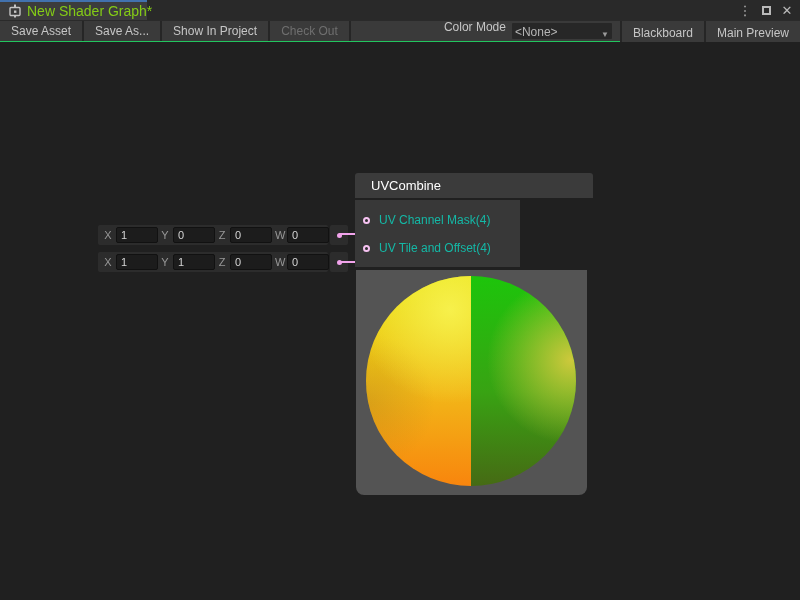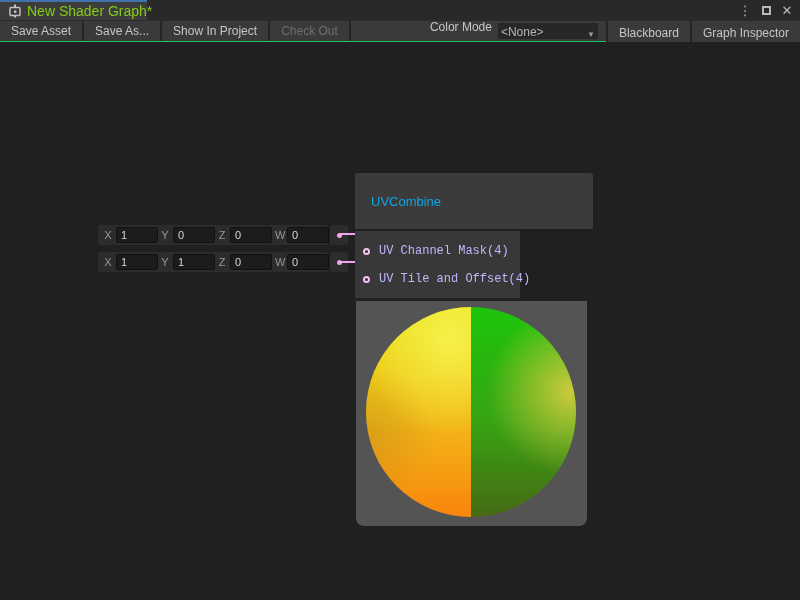--- a/index.html
+++ b/index.html
@@ -48,29 +48,29 @@
                padding-left:4px; cursor:text; }
   .dot-box { width:18px; height:20px; background:#2c2c2c; border-radius:2px;
              margin-left:2px; display:flex; align-items:center; justify-content:center; }
   .dot { width:5px; height:5px; border-radius:50%; background:var(--edge-pink,#f1a3eb); }
 
   
   .wire { position:absolute; height:2px; background:var(--edge-pink,#f1a3eb); }
 
   
   .node { position:absolute; left:355px; top:131px; width:238px; cursor:grab; }
-  .node-title { height:56px; background:#3b3b3b; border-radius:3px 3px 0 0;
+  .node-title { height:25px; background:#3b3b3b; border-radius:3px 3px 0 0;
                 display:flex; align-items:center; padding-left:16px;
-                color:#0ea5e9; font-size:13px; }
+                color:#ffffff; font-size:13px; }
   .node-body { display:flex; margin-top:2px; height:67px; }
   .node-inputs { width:165px; background:#383838; padding-top:6px; }
   .port-row { display:flex; align-items:center; height:28px; padding-left:8px; gap:9px; }
   .port-in { width:7px; height:7px; border-radius:50%; flex:none;
              border:2px solid var(--port-vector4,#f7c3f2); background:#2f2f2f; cursor:crosshair; }
-  .port-label { color:#c4b5fd; font-size:12px; white-space:nowrap;font-family:Liberation Mono, monospace; }
+  .port-label { color:#14b8a6; font-size:12px; white-space:nowrap; }
   .node-out { width:73px; background:#2b2b2b; display:flex; align-items:flex-start;
               justify-content:flex-end; padding:10px 8px 0 0; }
   .out-row { display:flex; align-items:center; gap:7px; height:28px; }
   .port-out { width:6px; height:6px; border-radius:50%; flex:none;
               border:2px solid var(--port-vector2,#9cc03c); background:#2b2b2b; cursor:crosshair; }
 
   .node-preview { position:relative; width:231px; height:225px; margin-top:3px; margin-left:1px;
                   background:var(--preview-bg,#545454); border-radius:0 0 8px 8px; overflow:hidden; }
   .sphere { position:absolute; left:10px; top:6px; width:210px; height:210px;
             border-radius:50%; overflow:hidden; display:flex; }
@@ -114,21 +114,21 @@
     <div class="tb-btn">Save Asset</div>
     <div class="tb-btn">Save As...</div>
     <div class="tb-btn">Show In Project</div>
     <div class="tb-btn disabled">Check Out</div>
     <div class="tb-label">Color Mode</div>
     <div class="tb-dropdown">
       <span>&lt;None&gt;</span>
       <span class="dd-arrow">▼</span>
     </div>
     <div class="tb-right">Blackboard</div>
-    <div class="tb-right">Graph Inspector</div>
+    <div class="tb-right">Main Preview</div>
   </div>
 
   <div class="canvas">
 
     <div class="vec-row" style="top:183px;">
       <div class="vec-strip">
         <span class="vec-group">
             <span class="vec-label">X</span>
             <span class="vec-field">1</span>
           </span>

